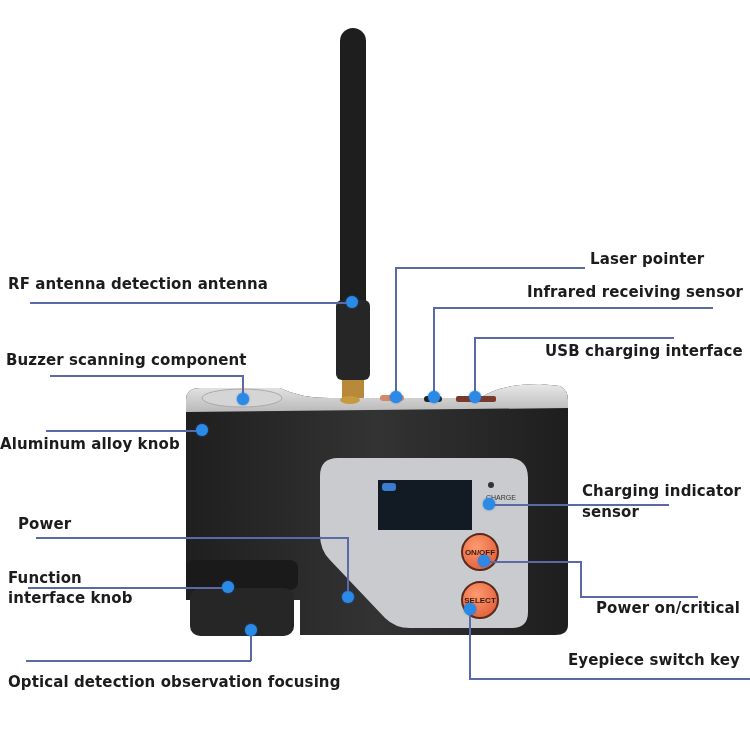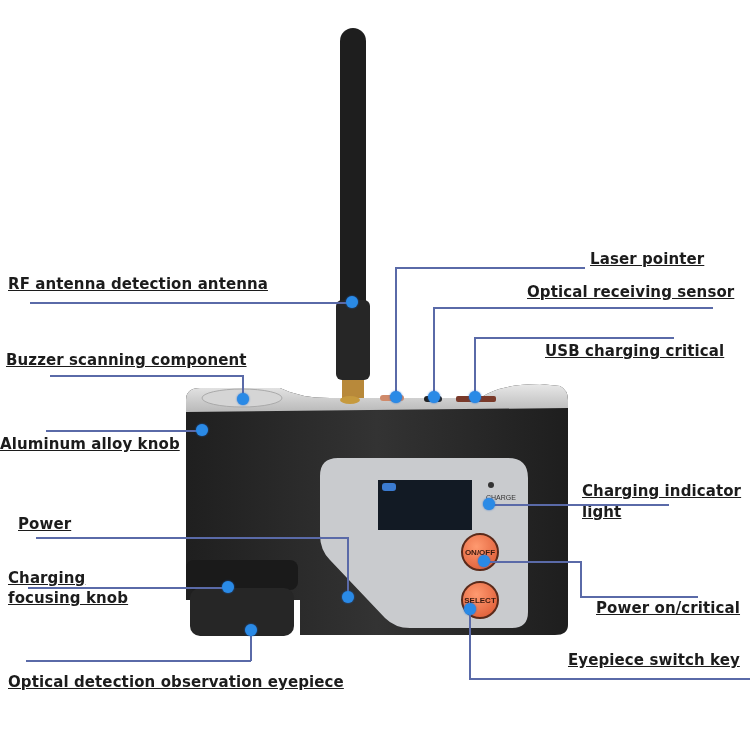--- a/index.html
+++ b/index.html
@@ -1,18 +1,18 @@
 <!DOCTYPE html>
 <html><head>
 <meta charset="utf-8">
 <style>
   html, body { margin:0; padding:0; }
   body { width:750px; height:750px; background:#ffffff; position:relative; overflow:hidden;
          font-family:"DejaVu Sans", sans-serif; }
-  .label { position:absolute; font-weight:bold; font-size:15px; color:#1c1c1c; line-height:20px; white-space:nowrap; letter-spacing:0.1px;text-decoration:underline;}
+  .label { position:absolute; font-weight:bold; font-size:15px; color:#1c1c1c; line-height:20px; white-space:nowrap; letter-spacing:0.1px;}
   .line { position:absolute; background:#5a6aa8; }
   .dot { position:absolute; width:12px; height:12px; border-radius:50%; background:#2a8ae6; margin:-6px 0 0 -6px; box-shadow:0 0 2px #1a6ad0; }
   svg.device { position:absolute; left:0; top:0; }
 </style>
 </head>
 <body>
 
 <svg class="device" width="750" height="750">
   <defs>
     <linearGradient id="bodyG" x1="0" x2="1" y1="0" y2="0">
@@ -71,47 +71,47 @@
 
 <div class="label" style="left:0px;top:434px">Aluminum alloy knob</div>
 <div class="line" style="left:46px;top:430px;width:156px;height:1.5px"></div>
 <div class="dot" style="left:202px;top:430px"></div>
 
 <div class="label" style="left:18px;top:514px">Power</div>
 <div class="line" style="left:36px;top:537px;width:312px;height:1.5px"></div>
 <div class="line" style="left:347px;top:537px;width:1.5px;height:60px"></div>
 <div class="dot" style="left:348px;top:597px"></div>
 
-<div class="label" style="left:8px;top:568px">Charging</div>
-<div class="label" style="left:8px;top:588px">focusing knob</div>
+<div class="label" style="left:8px;top:568px">Function</div>
+<div class="label" style="left:8px;top:588px">interface knob</div>
 <div class="line" style="left:28px;top:587px;width:200px;height:1.5px"></div>
 <div class="dot" style="left:228px;top:587px"></div>
 
 <div class="line" style="left:26px;top:660px;width:225px;height:1.5px"></div>
 <div class="line" style="left:250px;top:630px;width:1.5px;height:31px"></div>
 <div class="dot" style="left:251px;top:630px"></div>
-<div class="label" style="left:8px;top:672px">Optical detection observation eyepiece</div>
+<div class="label" style="left:8px;top:672px">Optical detection observation focusing</div>
 
 <div class="label" style="left:590px;top:249px">Laser pointer</div>
 <div class="line" style="left:395px;top:267px;width:190px;height:1.5px"></div>
 <div class="line" style="left:395px;top:267px;width:1.5px;height:130px"></div>
 <div class="dot" style="left:396px;top:397px"></div>
 
-<div class="label" style="left:527px;top:282px">Optical receiving sensor</div>
+<div class="label" style="left:527px;top:282px">Infrared receiving sensor</div>
 <div class="line" style="left:433px;top:307px;width:280px;height:1.5px"></div>
 <div class="line" style="left:433px;top:307px;width:1.5px;height:90px"></div>
 <div class="dot" style="left:434px;top:397px"></div>
 
 <div class="line" style="left:474px;top:337px;width:200px;height:1.5px"></div>
 <div class="line" style="left:474px;top:337px;width:1.5px;height:60px"></div>
 <div class="dot" style="left:475px;top:397px"></div>
-<div class="label" style="left:545px;top:341px">USB charging critical</div>
+<div class="label" style="left:545px;top:341px">USB charging interface</div>
 
 <div class="label" style="left:582px;top:481px">Charging indicator</div>
-<div class="label" style="left:582px;top:502px">light</div>
+<div class="label" style="left:582px;top:502px">sensor</div>
 <div class="line" style="left:489px;top:504px;width:180px;height:1.5px"></div>
 <div class="dot" style="left:489px;top:504px"></div>
 
 <div class="line" style="left:484px;top:561px;width:97px;height:1.5px"></div>
 <div class="line" style="left:580px;top:561px;width:1.5px;height:35px"></div>
 <div class="line" style="left:580px;top:596px;width:118px;height:1.5px"></div>
 <div class="dot" style="left:484px;top:561px"></div>
 <div class="label" style="left:596px;top:598px">Power on/critical</div>
 
 <div class="line" style="left:469px;top:609px;width:1.5px;height:70px"></div>

